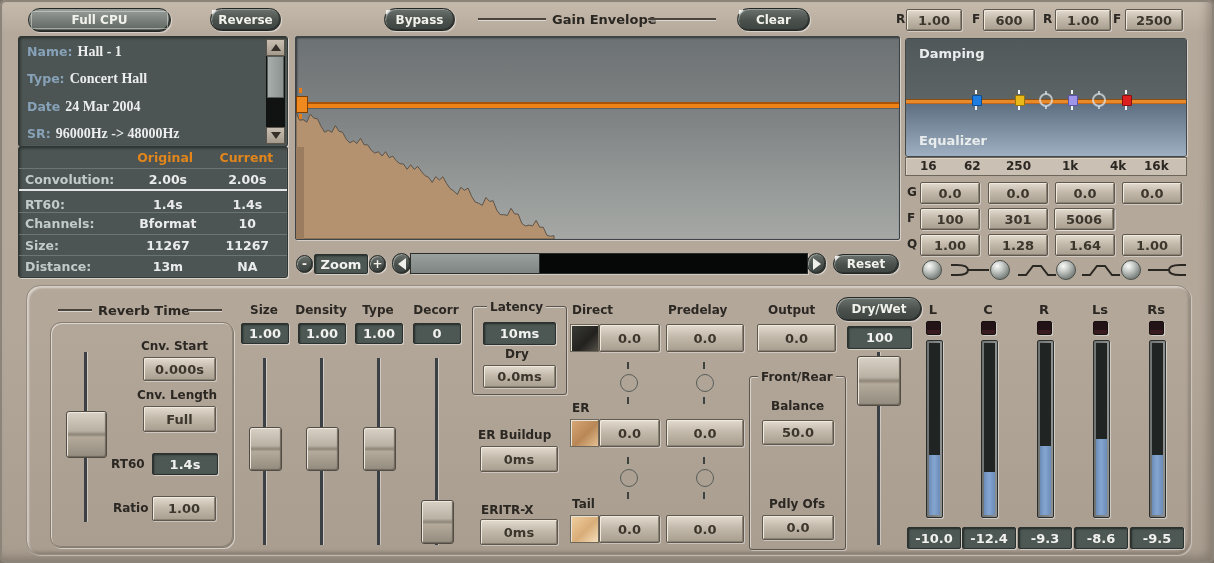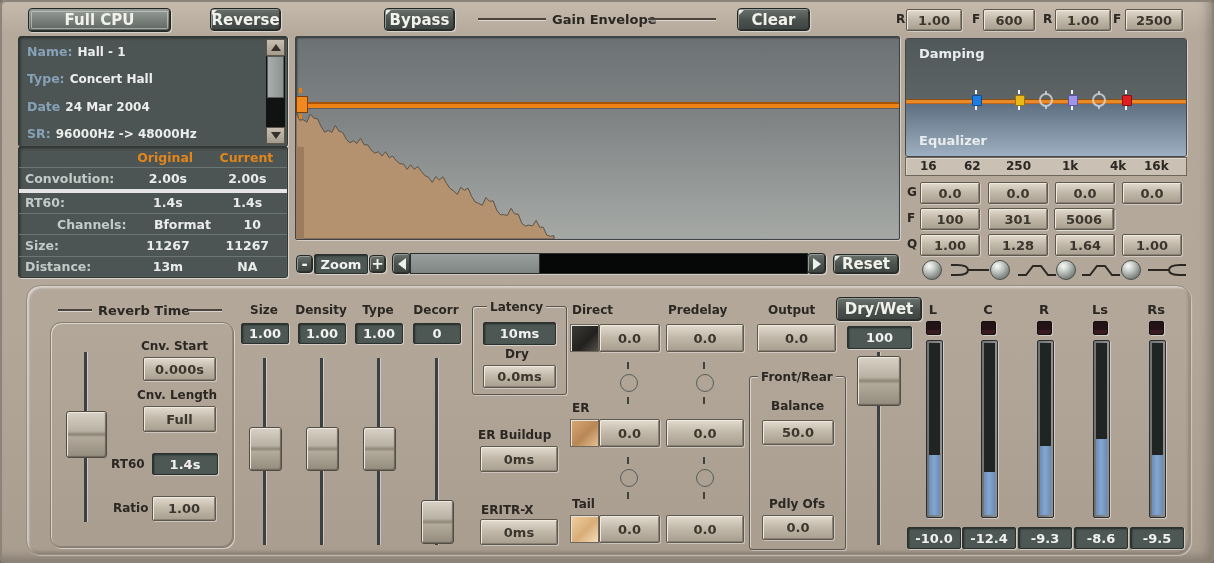--- a/index.html
+++ b/index.html
@@ -15,23 +15,23 @@
   .lfield{background:linear-gradient(180deg,#e3dbce 0%,#c3baac 45%,#a79e90 100%);
           border:1px solid #5f584e;border-radius:2px;
           box-shadow:inset 1px 1px 0 #f1ebdf, inset -1px -1px 0 #8a8173, 1px 1px 0 rgba(255,255,255,.4);
           color:#3c362c;font-size:13px;font-weight:bold;}
   
   .dfield{background:#4d5754;border:1px solid #2b312f;border-radius:2px;
           box-shadow:inset 1px 1px 2px #242a28, 1px 1px 0 rgba(255,255,255,.45);
           color:#f1f2ef;font-size:13px;font-weight:bold;}
   
   .dbtn{background:linear-gradient(180deg,#6b726e 0%,#4a514d 55%,#3e4441 100%);
-        border:1px solid #23282 6;border:1px solid #232826;border-radius:4px;
+        border:1px solid #23282 6;border:1px solid #232826;border-radius:12px;
         box-shadow:inset 1px 1px 0 #959b96, inset -1px -1px 0 #2e3330, 1px 1px 1px rgba(255,255,255,.5);
-        color:#f2f2ec;font-size:15px;font-weight:bold;position:absolute;cursor:default;}
+        color:#f2f2ec;font-size:12px;font-weight:bold;position:absolute;cursor:default;}
   .dbtn .notch{position:absolute;left:1px;top:1px;width:0;height:0;
         border-top:5px solid rgba(255,255,255,.85);border-right:5px solid transparent;}
   .panel-dark{background:#4c5553;border:1px solid #303634;
         box-shadow:inset 1px 1px 3px #272c2a, 1px 1px 0 rgba(255,255,255,.5), inset -1px -1px 0 #5a6361;
         border-radius:3px;}
   .groupbox{border:1px solid #877d6e;border-radius:11px;
         box-shadow:inset 1px 1px 0 rgba(255,255,255,.55), inset -1px -1px 0 rgba(96,86,74,.4), 1px 1px 0 rgba(255,255,255,.5);}
   .vtrack{width:3px;background:#3a4044;box-shadow:1px 0 0 rgba(255,255,255,.4);}
   .shandle{background:linear-gradient(180deg,#d8d1c5 0%,#b9b1a3 42%,#8e8678 50%,#b3aa9c 56%,#938b7d 100%);
         border:1px solid #514c45;border-radius:3px;
@@ -42,21 +42,21 @@
   .meter-track{background:linear-gradient(90deg,#6f7270,#8e918f);border:1px solid #2a2e2c;border-radius:2px;
         box-shadow:1px 1px 0 rgba(255,255,255,.45);}
   .meter-inner{position:absolute;left:2px;right:2px;top:2px;bottom:2px;background:#20242 3;background:#202423;}
   .meter-fill{position:absolute;left:0;right:0;bottom:0;background:linear-gradient(90deg,#6a8cb8,#85a6d0 45%,#6a8cb8);}
   .clip{width:13px;height:12px;background:#241316;border:1px solid #151010;border-radius:2px;
         box-shadow:inset 0 -4px 0 #391a1e, 1px 1px 0 rgba(255,255,255,.4);}
   .sph{border-radius:50%;border:1px solid #4b504c;
         background:radial-gradient(circle at 35% 28%,#fafaf8 0%,#c6cbc7 32%,#7e8480 72%,#5e635f 100%);}
   .strip{background:#cac0b4;border:1px solid #6d665b;box-shadow:inset 1px 1px 0 #ded5c8;color:#2b2722;font-weight:bold;}
   .blue-lbl{color:#87a2b8;font-weight:bold;font-size:12.5px;}
-  .wht-val{color:#eceeed;font-weight:bold;font-size:12px;}
+  .wht-val{color:#eceeed;font-weight:bold;font-size:14px;font-family:Liberation Serif, serif;}
   .tbl-lbl{color:#c1cbc7;font-weight:bold;font-size:12.5px;}
   .tbl-val{color:#e9eceb;font-weight:bold;font-size:12.5px;}
   .org{color:#e2861c;font-weight:bold;font-size:12.5px;}
   svg{display:block;}
 </style>
 </head>
 <body>
 
 <div id="app">
 
@@ -112,27 +112,27 @@
     <div style="flex:1;display:flex;align-items:center;">
       <span style="flex:1.3;"></span>
       <span class="org" style="flex:1;text-align:center;">Original</span>
       <span class="org" style="flex:1;text-align:center;">Current</span>
     </div>
     <div style="flex:1;display:flex;align-items:center;border-top:1px solid #6b7571;">
       <span class="tbl-lbl" style="flex:1.3;padding-left:6px;">Convolution:</span>
       <span class="tbl-val" style="flex:1;text-align:center;">2.00s</span>
       <span class="tbl-val" style="flex:1;text-align:center;">2.00s</span>
     </div>
-    <div style="flex:1;display:flex;align-items:center;border-top:4px solid #e5e5e5;">
+    <div style="flex:1;display:flex;align-items:flex-end;border-top:2px solid #e5e5e5;">
       <span class="tbl-lbl" style="flex:1.3;padding-left:6px;">RT60:</span>
       <span class="tbl-val" style="flex:1;text-align:center;">1.4s</span>
       <span class="tbl-val" style="flex:1;text-align:center;">1.4s</span>
     </div>
     <div style="flex:1;display:flex;align-items:center;border-top:1px solid #6b7571;">
-      <span class="tbl-lbl" style="flex:1.3;padding-left:6px;margin-left:32px;">Channels:</span>
+      <span class="tbl-lbl" style="flex:1.3;padding-left:6px;">Channels:</span>
       <span class="tbl-val" style="flex:1;text-align:center;">Bformat</span>
       <span class="tbl-val" style="flex:1;text-align:center;">10</span>
     </div>
     <div style="flex:1;display:flex;align-items:center;border-top:1px solid #6b7571;">
       <span class="tbl-lbl" style="flex:1.3;padding-left:6px;">Size:</span>
       <span class="tbl-val" style="flex:1;text-align:center;">11267</span>
       <span class="tbl-val" style="flex:1;text-align:center;">11267</span>
     </div>
     <div style="flex:1;display:flex;align-items:center;border-top:1px solid #6b7571;">
       <span class="tbl-lbl" style="flex:1.3;padding-left:6px;">Distance:</span>

